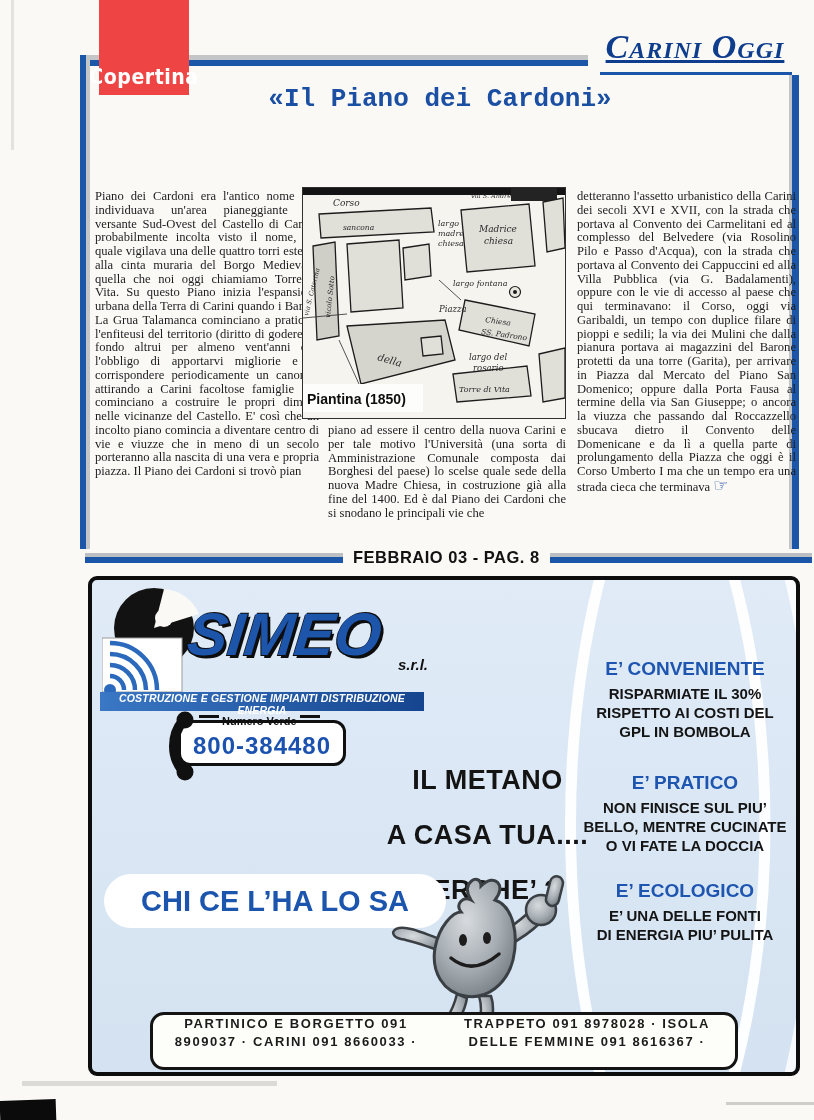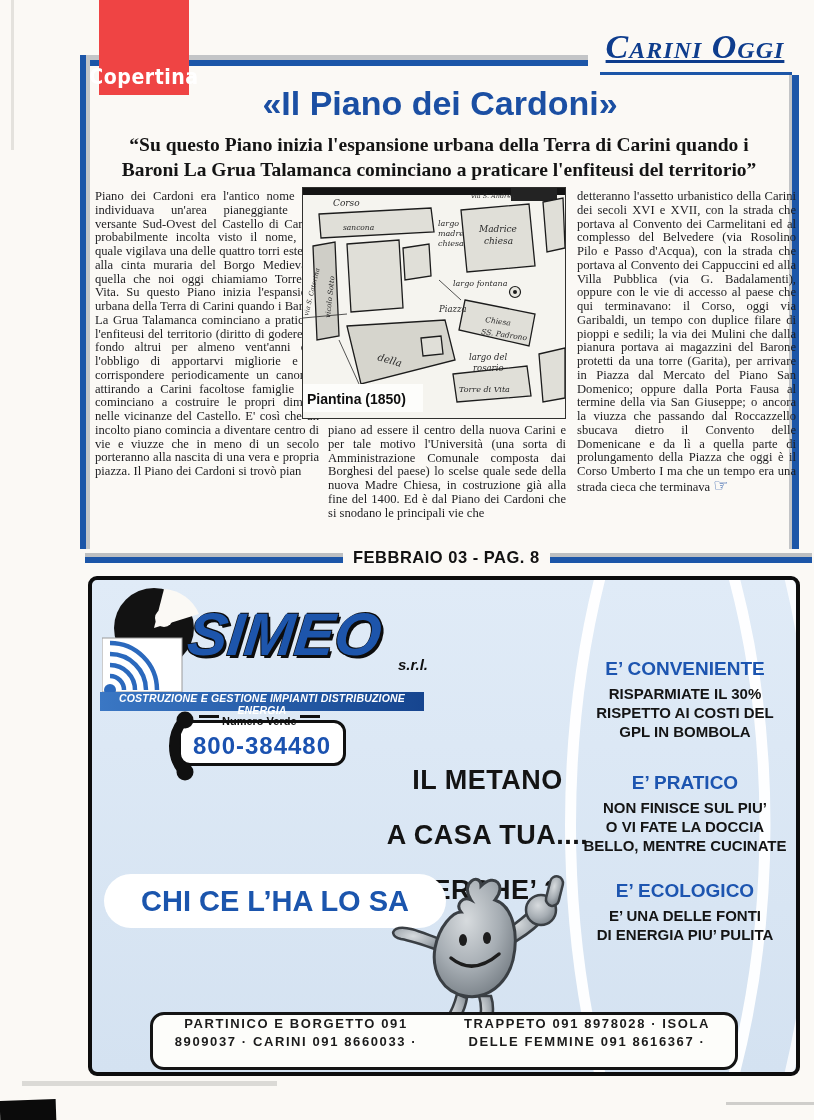--- a/index.html
+++ b/index.html
@@ -13,21 +13,21 @@
   .vline-right{position:absolute;left:789px;top:75px;width:10px;height:474px;
          background:linear-gradient(90deg,#c3c5c7 0 32%,#1c56a8 32% 100%);}
   .mast-underline{position:absolute;left:600px;top:72px;width:192px;height:3px;background:#1c56a8;}
   .tab{position:absolute;left:99px;top:0;width:90px;height:95px;background:#ef4444;
        display:flex;align-items:flex-end;justify-content:center;padding-bottom:9px;box-sizing:border-box;}
   .tab span{color:#fff;font:700 19px/1 "DejaVu Sans",sans-serif;letter-spacing:.5px;transform:scaleY(1.15);}
   .masthead{position:absolute;left:596px;top:28px;width:198px;text-align:center;
        font-family:"Liberation Serif",serif;font-style:italic;font-weight:700;font-variant:small-caps;
        font-size:34px;color:#0e3d8d;letter-spacing:1px;text-decoration:underline;}
   .title{position:absolute;left:120px;top:84px;width:640px;text-align:center;
-       font-family:Liberation Sans, sans-serif;font-weight:700;font-size:34px;color:#1b4fa3;}
+       font-family:Liberation Mono, monospace;font-weight:700;font-size:26px;color:#1b4fa3;}
   .subtitle{position:absolute;left:105px;top:132px;width:668px;text-align:center;
        font-family:"Liberation Serif",serif;font-weight:700;font-size:19.5px;line-height:25px;color:#141414;}
   
   .col{position:absolute;font-family:"Liberation Serif",serif;font-size:12.6px;line-height:13.75px;
        text-align:justify;color:#1d1d20;}
   .col-left{left:95px;top:190px;width:224px;height:358px;}
   .col-mid{left:328px;top:424px;width:238px;}
   .col-right{left:577px;top:190px;width:219px;height:358px;}
   .finger{color:#1b4fa3;font-family:"DejaVu Sans",sans-serif;font-size:17px;line-height:13px;}
   
@@ -94,24 +94,20 @@
   <div class="vline-left"></div>
   <div class="vline-right"></div>
   <div class="mast-underline"></div>
 
   <div class="tab">
     <span>Copertina</span>
   </div>
 
   <div class="masthead">Carini Oggi</div>
   <div class="title">«Il Piano dei Cardoni»</div>
-  <div class="subtitle">
-    <div>“Su questo Piano inizia l'espansione urbana della Terra di Carini quando i</div>
-    <div>Baroni La Grua Talamanca  cominciano a praticare l'enfiteusi del territorio”</div>
-  </div>
 
   <div class="col col-left">Piano dei Cardoni era l'antico nome che individuava un'area pianeggiante sul versante Sud-Ovest del Castello di Carini, probabilmente incolta visto il nome, sul quale vigilava una delle quattro torri esterne alla cinta muraria del Borgo Medievale, quella che noi oggi chiamiamo Torre di Vita. Su questo Piano inizia l'espansione urbana della Terra di Carini quando i Baroni La Grua Talamanca cominciano a praticare l'enfiteusi del territorio (diritto di godere un fondo altrui per almeno vent'anni con l'obbligo di apportarvi migliorie e di corrispondere periodicamente un canone), attirando a Carini facoltose famiglie che cominciano a costruire le propri dimore nelle vicinanze del Castello. E' così che un incolto piano comincia a diventare centro di vie e viuzze che in meno di un secolo porteranno alla nascita di una vera e propria piazza. Il Piano dei Cardoni si trovò pian</div>
 
   <div class="mapfig">
     <svg viewBox="0 0 262 230">
       <rect x="0" y="0" width="262" height="230" fill="#f5f4ef"></rect>
       <rect x="0" y="0" width="262" height="7" fill="#141414"></rect>
       <rect x="208" y="0" width="46" height="13" fill="#232323"></rect>
       <g fill="#e0dfd8" stroke="#1c1c1c" stroke-width="1.3">
         <polygon points="16,26 128,20 131,44 18,50"></polygon>
@@ -237,22 +233,22 @@
 
     <div class="benefit b1">
       <div class="btitle">E’ CONVENIENTE</div>
       <div class="bline">RISPARMIATE IL 30%</div>
       <div class="bline">RISPETTO AI COSTI DEL</div>
       <div class="bline">GPL IN BOMBOLA</div>
     </div>
     <div class="benefit b2">
       <div class="btitle">E’ PRATICO</div>
       <div class="bline">NON FINISCE SUL PIU’</div>
+      <div class="bline">BELLO, MENTRE CUCINATE</div>
       <div class="bline">O VI FATE LA DOCCIA</div>
-      <div class="bline">BELLO, MENTRE CUCINATE</div>
     </div>
     <div class="benefit b3">
       <div class="btitle">E’ ECOLOGICO</div>
       <div class="bline">E’ UNA DELLE FONTI</div>
       <div class="bline">DI ENERGIA PIU’ PULITA</div>
     </div>
 
     <div class="phonebar">
       <div>PARTINICO E BORGETTO 091 8909037 · CARINI 091 8660033 ·</div>
       <div>TRAPPETO 091 8978028 · ISOLA DELLE FEMMINE 091 8616367 ·</div>

